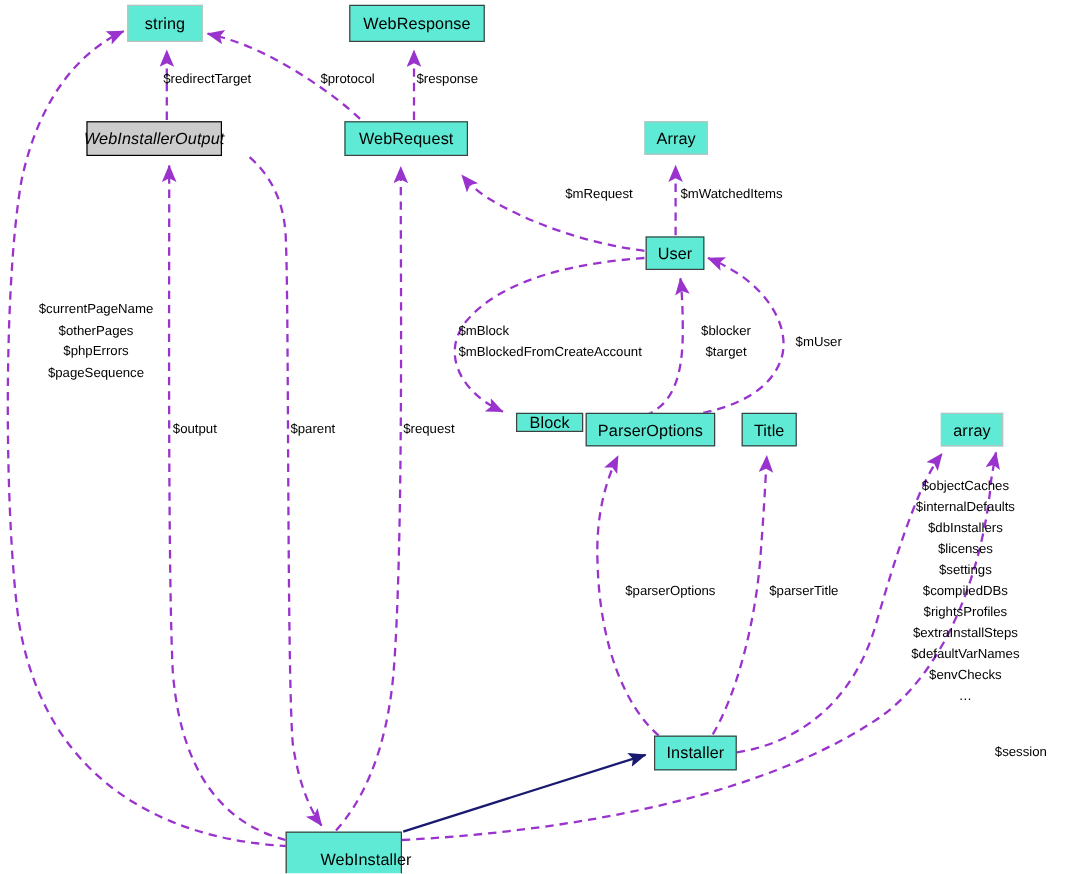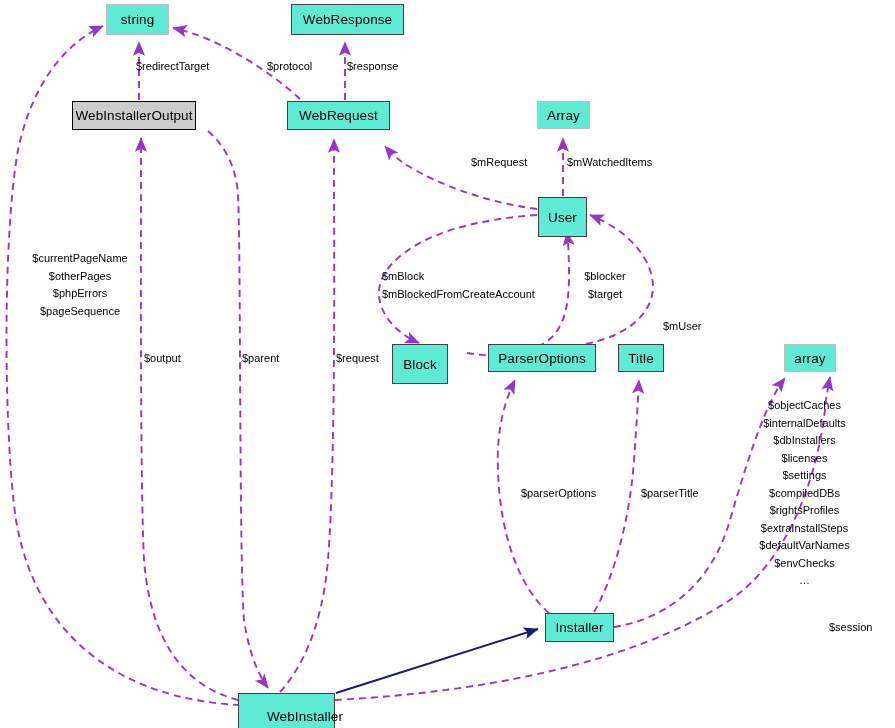--- a/index.html
+++ b/index.html
@@ -116,37 +116,37 @@
   </svg>
 
   <div class="node faint" style="left:106px; top:4px; width:63px; height:31px;">
     <span>string</span>
   </div>
 
   <div class="node solid" style="left:291px; top:4px; width:113px; height:31px;">
     <span>WebResponse</span>
   </div>
 
-  <div class="node highlight" style="left:72px; top:101px; width:124px; height:29px;">
+  <div class="node highlight" style="left:72px; top:101px; width:113px; height:29px;font-style:italic;">
     <span>WebInstallerOutput</span>
   </div>
 
   <div class="node solid" style="left:287px; top:101px; width:103px; height:29px;">
     <span>WebRequest</span>
   </div>
 
   <div class="node faint" style="left:537px; top:101px; width:53px; height:28px;">
     <span>Array</span>
   </div>
 
-  <div class="node solid" style="left:538px; top:197px; width:49px; height:40px;">
+  <div class="node solid" style="left:538px; top:197px; width:49px; height:28px;">
     <span>User</span>
   </div>
 
-  <div class="node solid" style="left:392px; top:344px; width:56px; height:40px;">
+  <div class="node solid" style="left:430px; top:344px; width:56px; height:16px;">
     <span>Block</span>
   </div>
 
   <div class="node solid" style="left:488px; top:344px; width:108px; height:28px;">
     <span>ParserOptions</span>
   </div>
 
   <div class="node solid" style="left:618px; top:344px; width:46px; height:28px;">
     <span>Title</span>
   </div>
@@ -177,21 +177,21 @@
 $otherPages
 $phpErrors
 $pageSequence</div>
 
   <div class="edge-label multi" style="left:382px; top:268px; width:180px; text-align:left;">$mBlock
 $mBlockedFromCreateAccount</div>
 
   <div class="edge-label multi" style="left:574px; top:268px; width:62px; text-align:center;">$blocker
 $target</div>
 
-  <div class="edge-label" style="left:663px; top:277px; text-align:center;margin-top:41px;">$mUser</div>
+  <div class="edge-label" style="left:663px; top:277px; text-align:center;">$mUser</div>
 
   <div class="edge-label" style="left:144px; top:350px; text-align:left;">$output</div>
 
   <div class="edge-label" style="left:242px; top:350px; text-align:left;">$parent</div>
 
   <div class="edge-label" style="left:336px; top:350px; text-align:left;">$request</div>
 
   <div class="edge-label multi" style="left:745px; top:397px; width:119px; text-align:center;">$objectCaches
 $internalDefaults
 $dbInstallers

